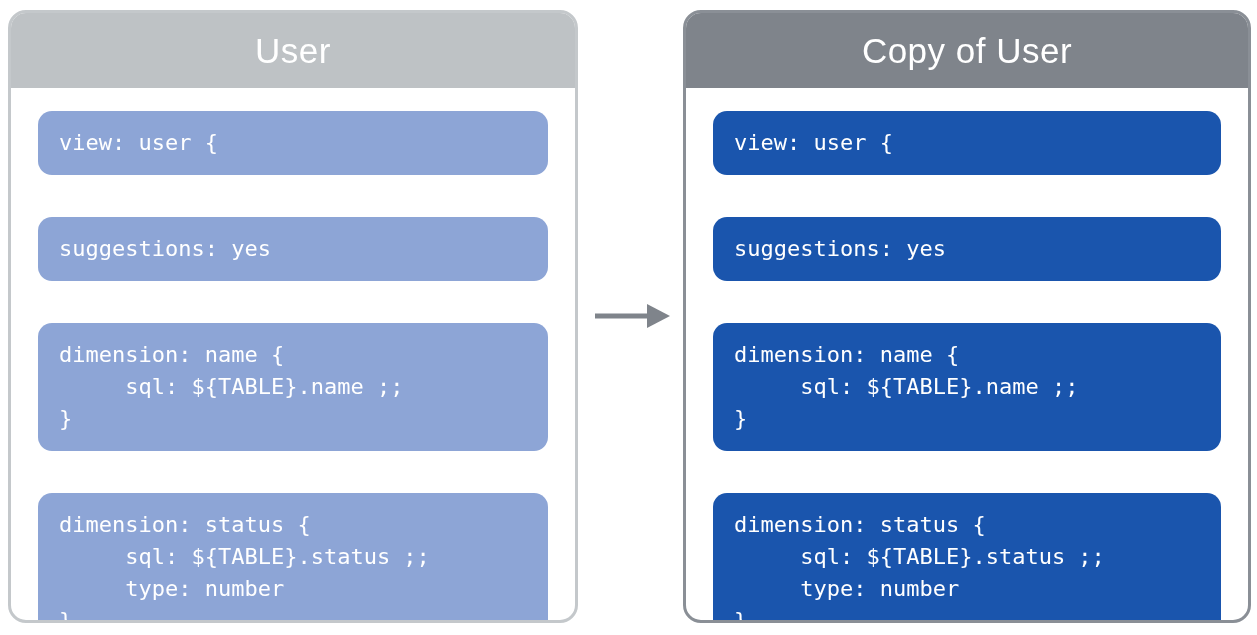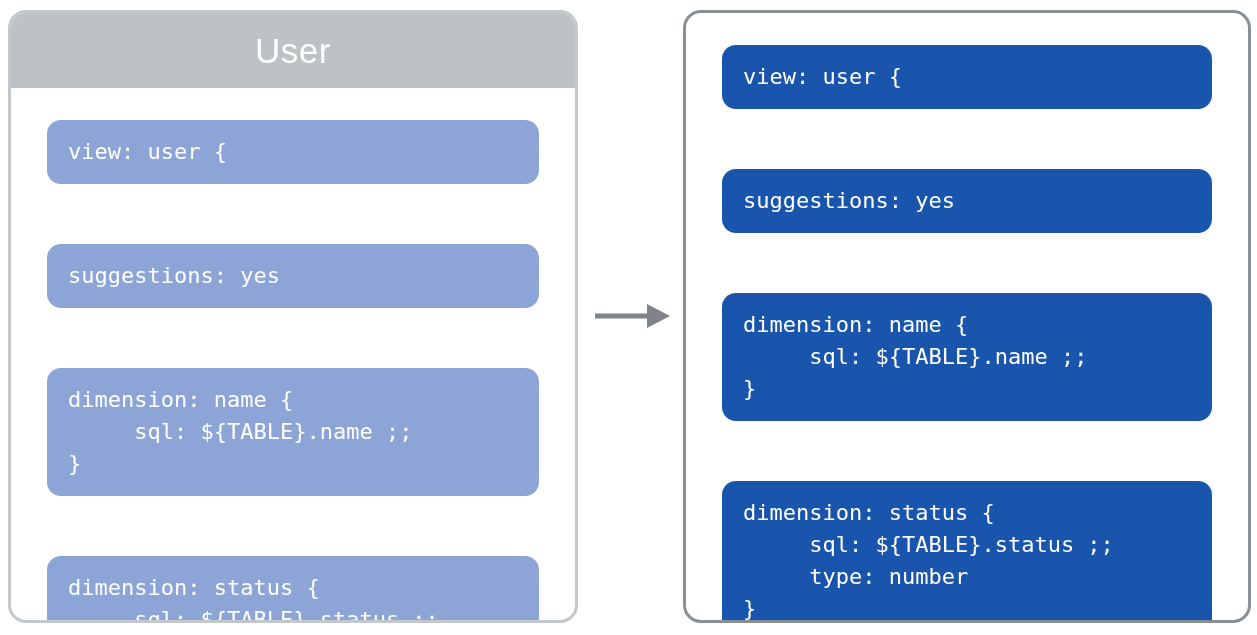--- a/index.html
+++ b/index.html
@@ -41,21 +41,21 @@
     letter-spacing: 0.5px;
     line-height: 1;
   }
   .panel-body {
     padding: 15px 19px 0 19px;
     display: flex;
     flex-direction: column;
     gap: 26px;
   }
   .code-block {
-    margin: 17px;
+    margin: 8px;
     border-radius: 14px;
     padding: 16px 21px;
     color: #ffffff;
     font-family: "DejaVu Sans Mono", "Liberation Mono", monospace;
     font-size: 22px;
     line-height: 32px;
     white-space: pre;
     overflow: hidden;
   }
   .arrow {
@@ -91,20 +91,23 @@
   </section>
 
   <div class="arrow" style="color: rgb(127, 132, 139);">
     <svg viewBox="0 0 80 30" xmlns="http://www.w3.org/2000/svg" aria-hidden="true">
       <line x1="3" y1="15" x2="58" y2="15" stroke="currentColor" stroke-width="5"></line>
       <polygon points="55,3 78,15 55,27" fill="currentColor"></polygon>
     </svg>
   </div>
 
   <section class="panel panel--right" style="border-color: rgb(138, 143, 150);">
+    <header class="panel-header" style="background-color: rgb(127, 132, 139);">
+      <h2 class="panel-title">Copy of User</h2>
+    </header>
     <div class="panel-body">
       <pre class="code-block" style="background-color: rgb(26, 85, 173);">view: user {</pre>
       <pre class="code-block" style="background-color: rgb(26, 85, 173);">suggestions: yes</pre>
       <pre class="code-block" style="background-color: rgb(26, 85, 173);">dimension: name {
      sql: ${TABLE}.name ;;
 }</pre>
       <pre class="code-block" style="background-color: rgb(26, 85, 173);">dimension: status {
      sql: ${TABLE}.status ;;
      type: number
 }</pre>

